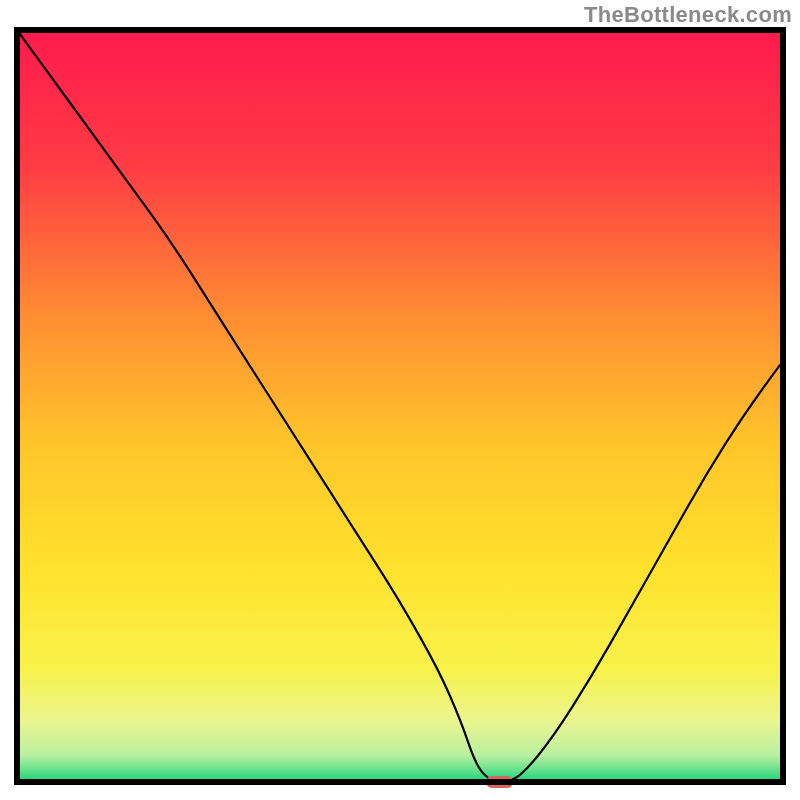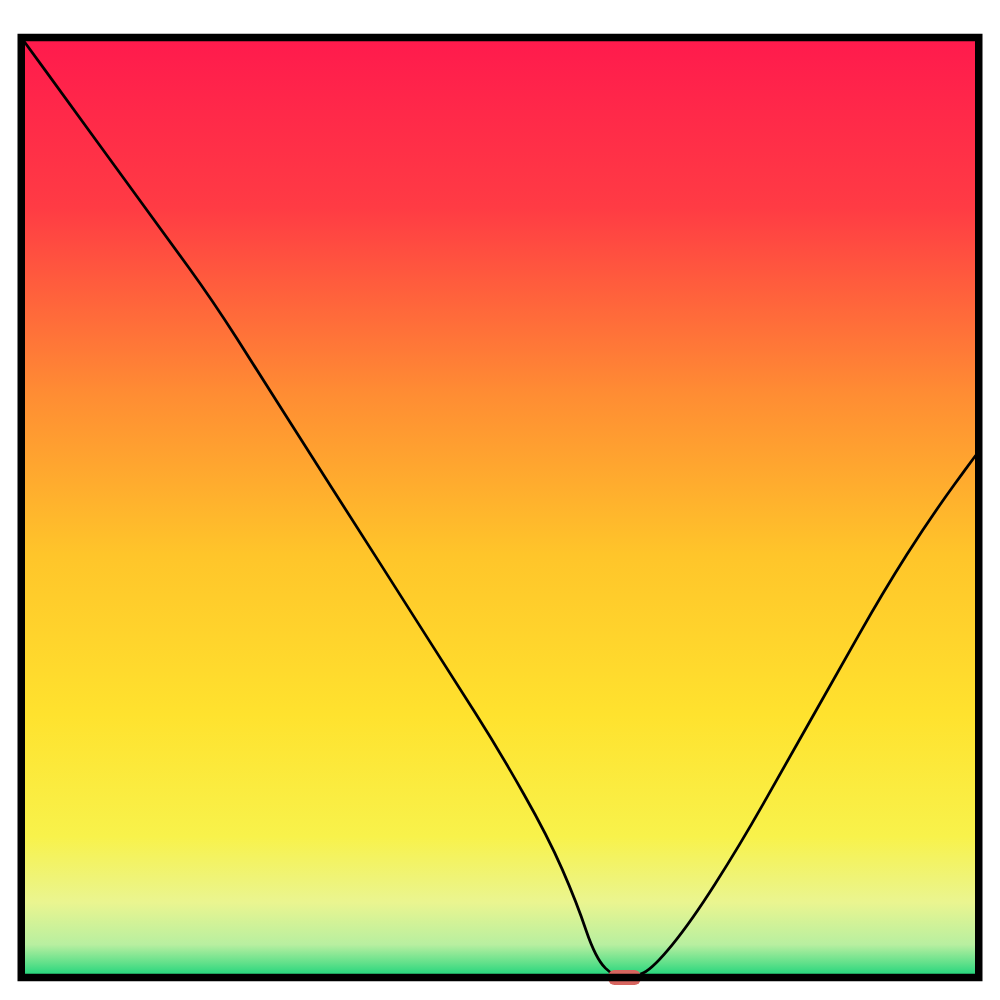--- a/index.html
+++ b/index.html
@@ -31,20 +31,21 @@
     top: 0;
     width: 800px;
     height: 800px;
   }
 </style>
 </head>
 <body>
 
 <div class="canvas">
 
+  <div class="watermark">TheBottleneck.com</div>
 
   <svg class="plot" viewBox="0 0 800 800" preserveAspectRatio="none">
     <defs>
       <linearGradient id="bg-grad" x1="0" y1="0" x2="0" y2="1">
 
       <stop offset="0.00%" stop-color="#ff1a4d"></stop>
           <stop offset="18.00%" stop-color="#ff3b44"></stop>
           <stop offset="38.00%" stop-color="#ff8d33"></stop>
           <stop offset="55.00%" stop-color="#ffc52a"></stop>
           <stop offset="72.00%" stop-color="#ffe22e"></stop>

